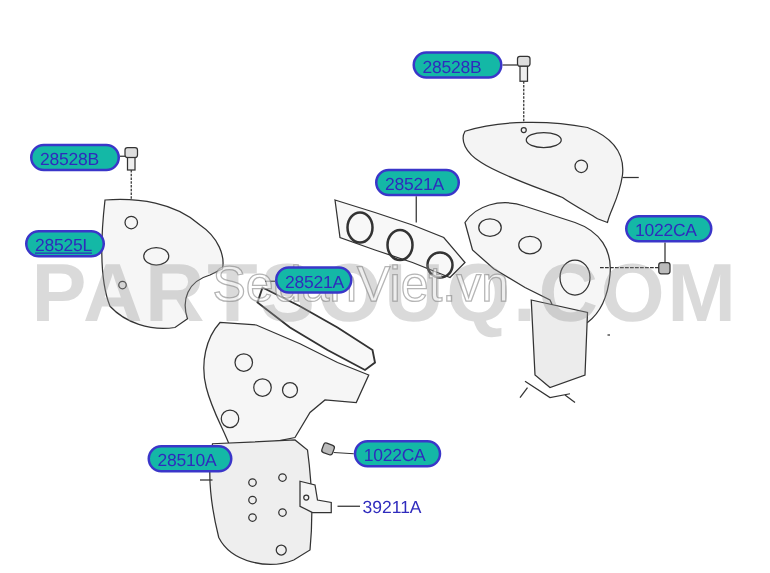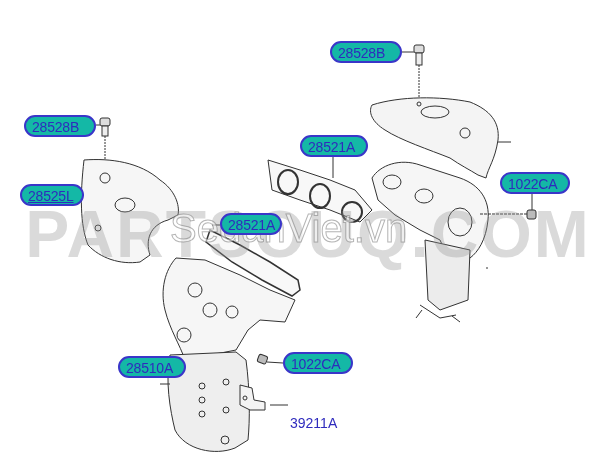--- a/index.html
+++ b/index.html
@@ -25,21 +25,20 @@
       background: #14b8a6;
       white-space: nowrap;
       letter-spacing: -0.2px;
     }
     .plain-label {
       position: absolute;
       color: #2f2bbd;
       font-size: 14px;
       line-height: 20px;
       white-space: nowrap;
-      margin-top: 18px;
     }
     .watermark {
       position: absolute;
       left: 0;
       top: 196px;
       width: 616px;
       text-align: center;
       font-size: 66px;
       font-weight: bold;
       color: rgba(150,150,150,0.35);

